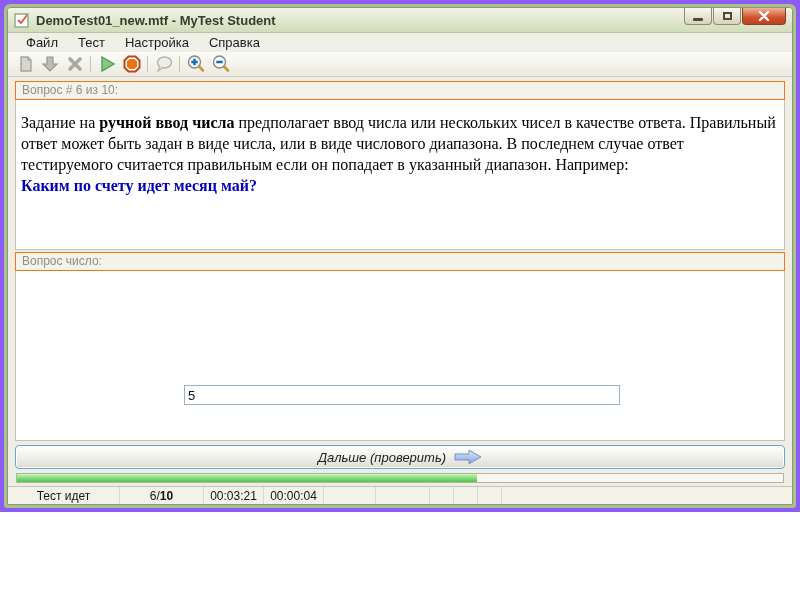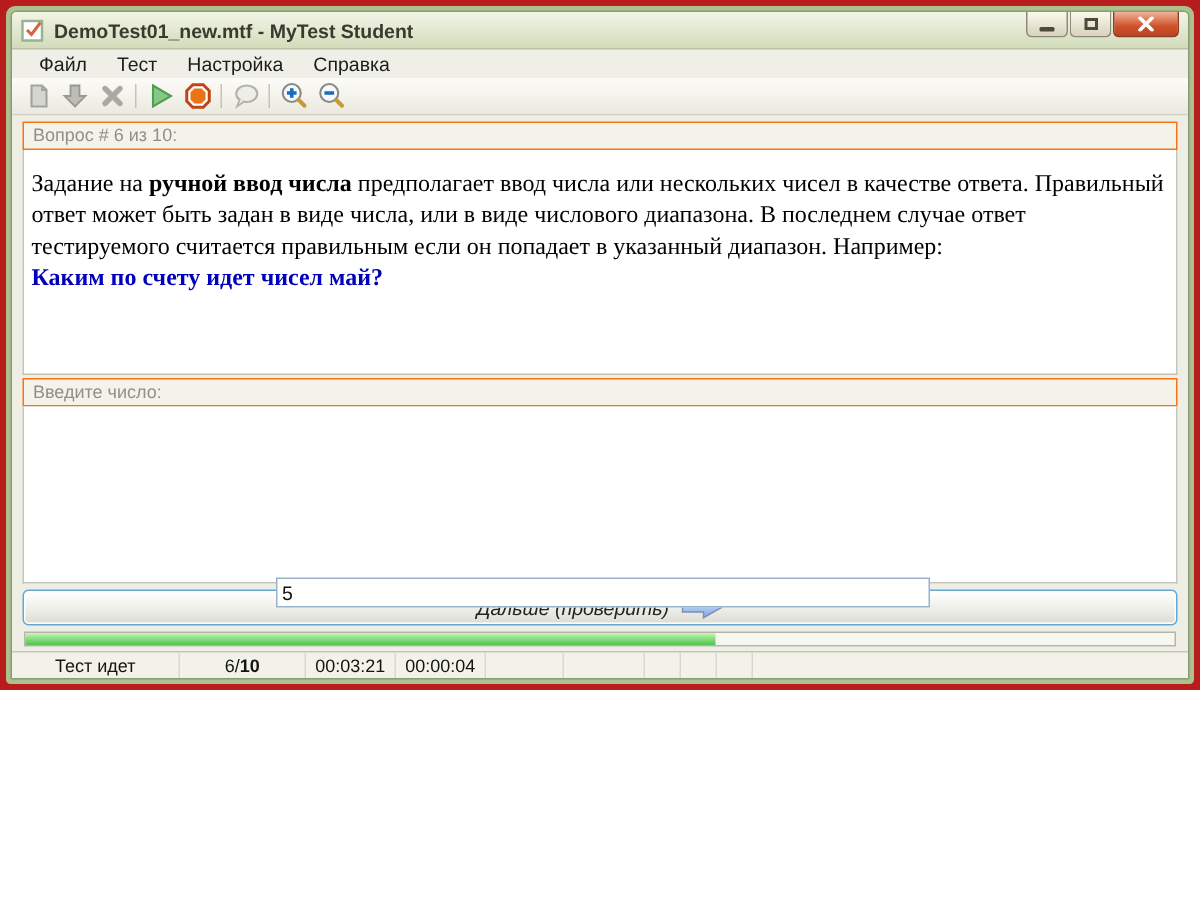--- a/index.html
+++ b/index.html
@@ -1,18 +1,18 @@
 <!DOCTYPE html>
 <html><head>
 <meta charset="utf-8">
 <style>
   * { margin:0; padding:0; box-sizing:border-box; }
   html,body { width:800px; height:600px; font-family:"Liberation Sans",sans-serif; }
 
-  .slide { width:800px; height:460px; background:#b91c1c; padding:4px; }
+  .slide { width:800px; height:512px; background:#8b5cf6; padding:4px; }
   .frame { width:100%; height:100%; background:#abc08d; padding:3px; border-radius:6px 6px 3px 3px; }
   .window { width:100%; height:100%; background:#efeee5; border:1px solid #8b9a76;
             border-radius:4px 4px 1px 1px; overflow:hidden; display:flex; flex-direction:column; }
 
   
   .titlebar { height:25px; flex:0 0 25px; background:linear-gradient(#f2f5e6,#d2dcba);
               display:flex; align-items:center; padding:0 6px; position:relative;
               border-bottom:1px solid #b9c3a2; }
   .app-icon { width:16px; height:16px; margin-right:6px; flex:0 0 16px; }
   .title-text { font-size:13px; font-weight:600; color:#3a3a30; white-space:nowrap; }
@@ -163,24 +163,24 @@
         <path d="M13 12.5 L17 16.5" stroke="#c49a38" stroke-width="2.6" stroke-linecap="round"></path>
         <path d="M5.3 8 h6.4" stroke="#1a6cb8" stroke-width="2.4"></path>
       </svg>
     </div>
   </div>
 
   <div class="main">
     <div class="sec-header">Вопрос # 6 из 10:</div>
     <div class="q-body">
       <span>Задание на </span><b>ручной ввод числа</b><span> предполагает ввод числа или нескольких чисел в качестве ответа. Правильный ответ может быть задан в виде числа, или в виде числового диапазона. В последнем случае ответ тестируемого считается правильным если он попадает в указанный диапазон. Например:</span>
-      <div class="q-prompt">Каким по счету идет чисел май?</div>
+      <div class="q-prompt">Каким по счету идет месяц май?</div>
     </div>
     <div class="gap2"></div>
-    <div class="sec-header">Введите число:</div>
+    <div class="sec-header">Вопрос число:</div>
     <div class="a-body">
       <input class="answer-input" type="text" value="5" style="">
     </div>
   </div>
 
   <div class="btn-row">
     <div class="next-btn">
       <span>Дальше (проверить)</span>
       <svg width="28" height="16" viewBox="0 0 28 16">
         <defs>

